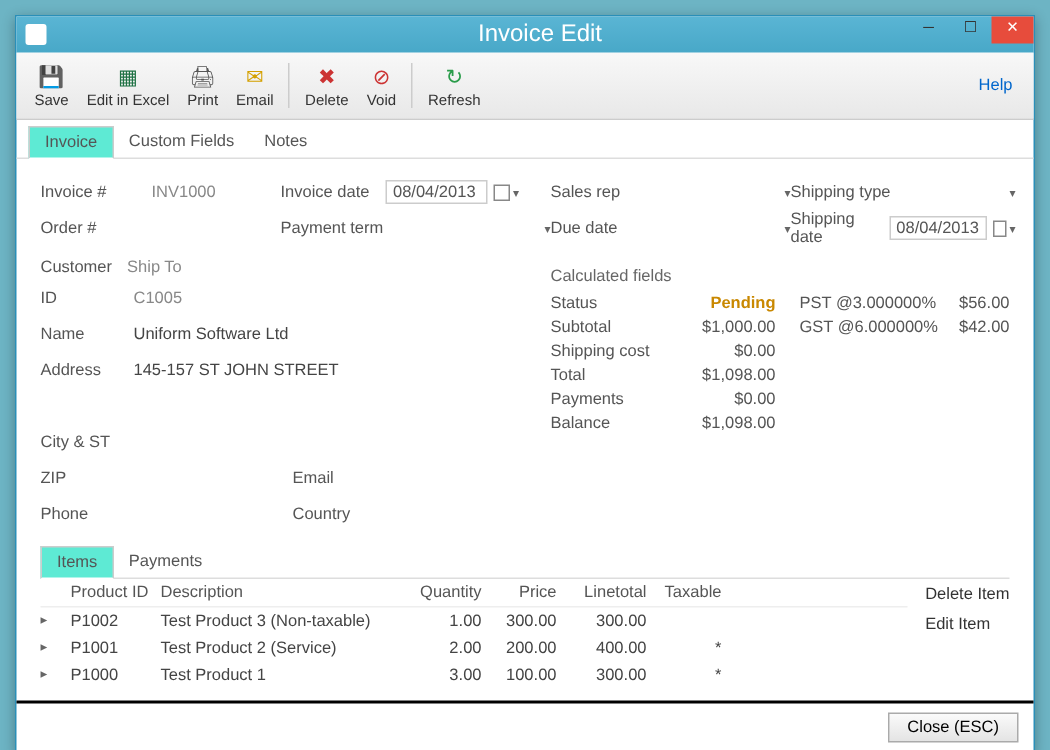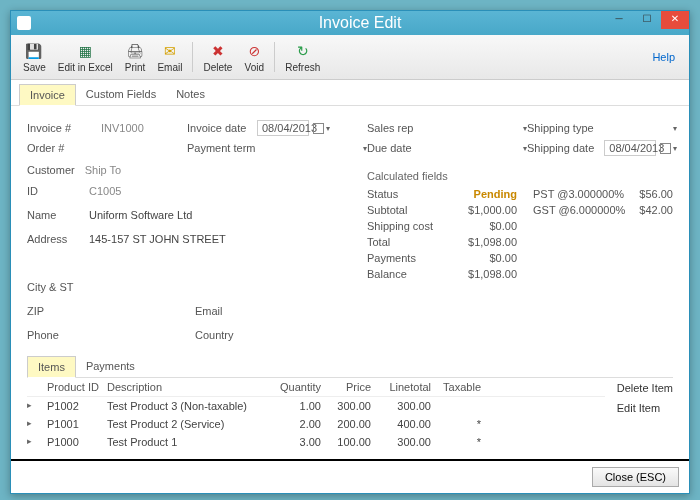--- a/index.html
+++ b/index.html
@@ -11,26 +11,26 @@
 .win-btns { position: absolute; right: 0; top: 0; display: flex; }
 .win-btn { width: 28px; height: 18px; text-align: center; line-height: 16px; font-size: 10px; cursor: pointer; color: #333; }
 .win-close { background: #e74c3c; color: #fff; }
 .toolbar { background: linear-gradient(to bottom, #f8f8f8, #e8e8e8); border-bottom: 1px solid #ccc; padding: 4px 6px; display: flex; align-items: center; }
 .tool-btn { display: flex; flex-direction: column; align-items: center; padding: 2px 6px; cursor: pointer; font-size: 10px; color: #333; }
 .tool-icon { width: 20px; height: 20px; margin-bottom: 1px; display: flex; align-items: center; justify-content: center; font-size: 14px; }
 .tool-sep { width: 1px; height: 30px; background: #ccc; margin: 0 4px; }
 .help-link { margin-left: auto; color: #0066cc; font-size: 11px; cursor: pointer; padding-right: 8px; }
 .tabs { display: flex; padding: 4px 8px 0 8px; border-bottom: 1px solid #ddd; font-size: 11px; }
 .tab { padding: 4px 10px; cursor: pointer; color: #555; }
-.tab.active { border: 1px solid #ccc; border-bottom: 1px solid #fff; background: #fef9c3; margin-bottom: -1px; }
+.tab.active { border: 1px solid #ccc; border-bottom: 1px solid #fff; background: #5eead4; margin-bottom: -1px; }
 .content { padding: 14px 16px 8px 16px; color: #555; }
 .row { display: flex; align-items: center; margin-bottom: 6px; min-height: 18px; }
 .lbl { width: 58px; font-size: 11px; color: #555; }
 .val-input { font-size: 11px; color: #888; padding: 1px 4px; min-width: 80px; }
-.date-box { border: 1px solid #ccc; padding: 1px 4px; font-size: 11px; width: 52px; display: inline-block; }
+.date-box { border: 1px solid #ccc; padding: 1px 4px; font-size: 11px; width: 68px; display: inline-block; }
 .dd-arrow { font-size: 8px; color: #666; margin-left: 2px; cursor: pointer; }
 .chk { width: 11px; height: 11px; border: 1px solid #888; display: inline-block; vertical-align: middle; margin-left: 4px; }
 .top-grid { display: grid; grid-template-columns: 160px 180px 160px 150px; gap: 4px 0; }
 .field { display: flex; align-items: center; }
 .flbl { width: 70px; font-size: 11px; color: #555; }
 .fieldset-label { font-size: 11px; color: #666; margin: 6px 0 4px 0; }
 .two-col { display: flex; gap: 20px; }
 .left-col { width: 330px; }
 .right-col { flex: 1; }
 .calc-row { display: flex; justify-content: space-between; padding: 2px 0; font-size: 11px; }

